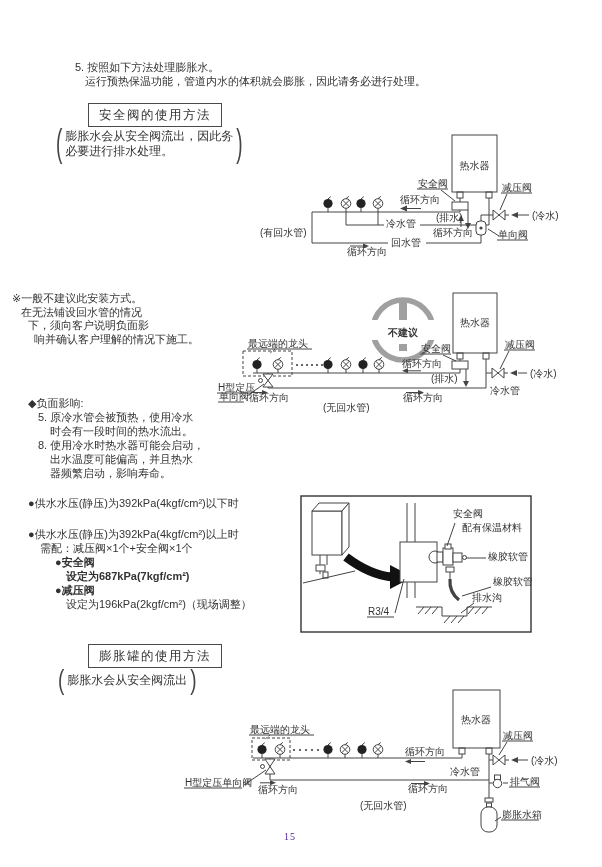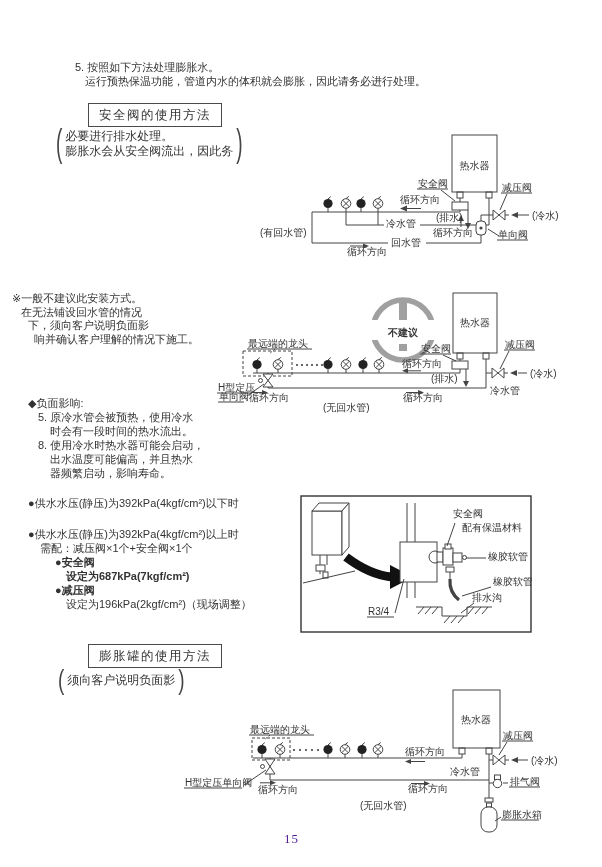--- a/index.html
+++ b/index.html
@@ -14,39 +14,39 @@
   .pnote .par{display:inline-block;font-size:19px;font-weight:300;transform:scaleY(2.0);color:#444;}
   .pnote .ptxt{font-size:12px;line-height:14.5px;white-space:nowrap;}
   .ind0{margin-left:0;} .ind1{margin-left:9px;} .ind2{margin-left:16px;} .ind3{margin-left:22px;}
   .li0{margin-left:0;} .li1{margin-left:10px;} .li2{margin-left:22px;}
   .pi1{margin-left:12px;} .pi2{margin-left:27px;} .pi3{margin-left:38px;}
   .gap{margin-top:17px;}
   .b{font-weight:bold;}
   .svgd{position:absolute;}
   svg text{font-size:10px;fill:#333;font-family:"Liberation Sans","DejaVu Sans",sans-serif;}
   .pageno{position:absolute;font-family:"Liberation Serif","DejaVu Serif",serif;
-          font-size:13px;letter-spacing:1px;color:#4c1d95;}
+          font-size:10px;letter-spacing:1px;color:#4c1d95;}
 </style>
 </head>
 <body>
 
 <div class="page">
 
   <div class="abs t11" style="left:75px;top:60px;">
     <div>5. 按照如下方法处理膨胀水。</div>
     <div class="li1">运行预热保温功能，管道内水的体积就会膨胀，因此请务必进行处理。</div>
   </div>
 
   <div class="titlebox" style="left:88px;top:103px;">安全阀的使用方法</div>
 
   <div class="pnote" style="left:56px;top:129px;">
     <span class="par">(</span>
     <span class="ptxt">
+      <div>膨胀水会从安全阀流出，因此务</div>
       <div>必要进行排水处理。</div>
-      <div>膨胀水会从安全阀流出，因此务</div>
     </span>
     <span class="par">)</span>
   </div>
 
   <svg class="svgd" style="left:255px;top:130px;" width="347" height="150" viewBox="0 0 347 150">
     <defs>
       <g id="tf1">
           <line x1="0" y1="0" x2="0" y2="-4" stroke="#444"></line>
           <circle cx="0" cy="-8.5" r="4.6" fill="#222"></circle>
           <line x1="0" y1="-13.1" x2="2.8" y2="-15.4" stroke="#444"></line>
@@ -298,21 +298,21 @@
     <text x="188" y="65" font-size="9.5">橡胶软管</text>
     <text x="193" y="90" font-size="9.5">橡胶软管</text>
     <text x="172" y="106" font-size="9.5">排水沟</text>
     <text x="68" y="120" font-size="9.5">R3/4</text>
   </svg>
 
   <div class="titlebox" style="left:88px;top:644px;">膨胀罐的使用方法</div>
 
   <div class="pnote" style="left:58px;top:669px;">
     <span class="par" style="transform:scaleY(1.5);">(</span>
-    <span class="ptxt">须向客户说明负面影</span>
+    <span class="ptxt">膨胀水会从安全阀流出</span>
     <span class="par" style="transform:scaleY(1.5);">)</span>
   </div>
 
   <svg class="svgd" style="left:180px;top:688px;" width="422" height="157" viewBox="0 0 422 157">
     <defs>
       <g id="tf3">
           <line x1="0" y1="0" x2="0" y2="-4" stroke="#444"></line>
           <circle cx="0" cy="-8.5" r="4.6" fill="#222"></circle>
           <line x1="0" y1="-13.1" x2="2.8" y2="-15.4" stroke="#444"></line>
         </g>

